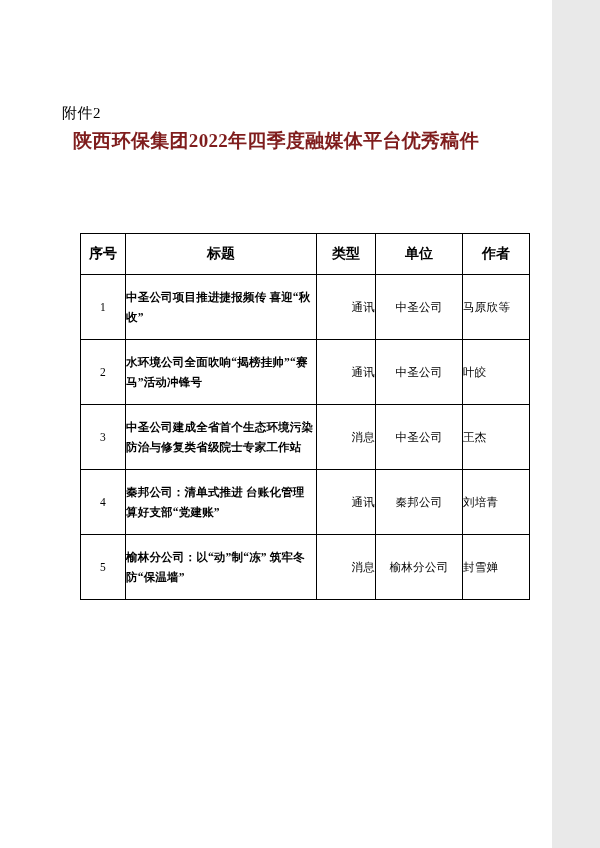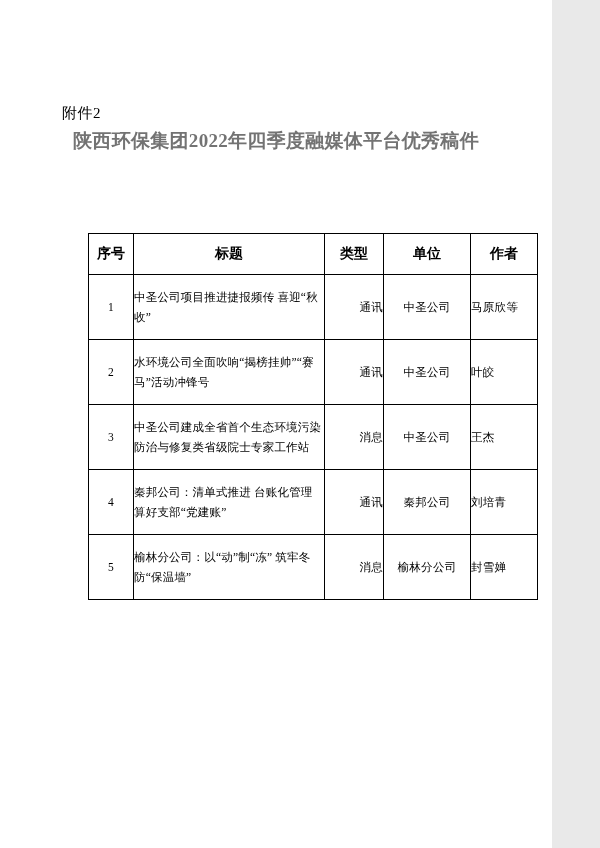--- a/index.html
+++ b/index.html
@@ -29,35 +29,35 @@
     letter-spacing: 0.5px;
   }
   .doc-title {
     position: absolute;
     left: 0;
     right: 0;
     top: 128px;
     text-align: center;
     font-size: 19px;
     font-weight: bold;
-    color: #737373;
+    color: #7f1d1d;
     letter-spacing: 0.3px;
   }
   .section-title {
     position: absolute;
     left: 90px;
     top: 190px;
     font-size: 15.5px;
     font-weight: bold;
     color: #000;
     letter-spacing: 0.4px;
   }
   .table-wrap {
     position: absolute;
-    left: 88px;
+    left: 80px;
     top: 233px;
     width: 444px;
   }
   table.doc-table {
     border-collapse: collapse;
     width: 444px;
     table-layout: fixed;
   }
   table.doc-table th,
   table.doc-table td {
@@ -80,20 +80,21 @@
   .c-no    { width: 44px;  text-align: center; }
   .c-title { width: 190px; text-align: left; }
   .c-type  { width: 58px;  text-align: right; }
   .c-unit  { width: 86px;  text-align: center; }
   .c-author{ width: 66px;  text-align: left; }
 
   td.c-title {
     padding: 6px 7px;
     line-height: 1.75;
     letter-spacing: 0.2px;
+    font-weight: bold;
   }
   td.c-no, td.c-type, td.c-unit, td.c-author {
     letter-spacing: 0.3px;
   }
 </style>
 </head>
 <body>
 
 <div class="page">
 

